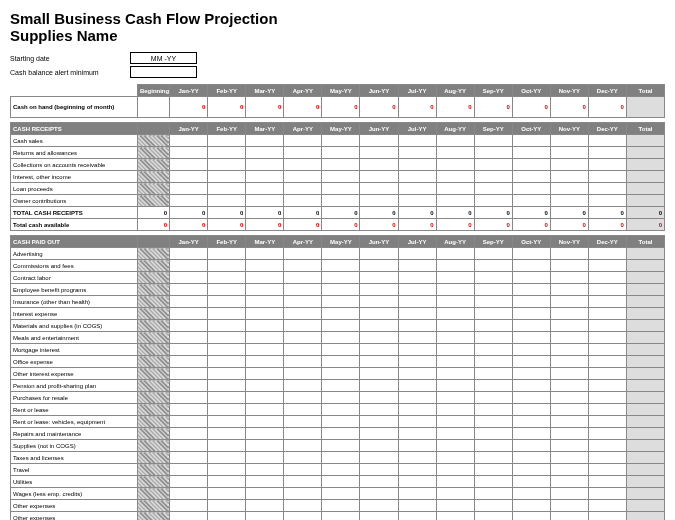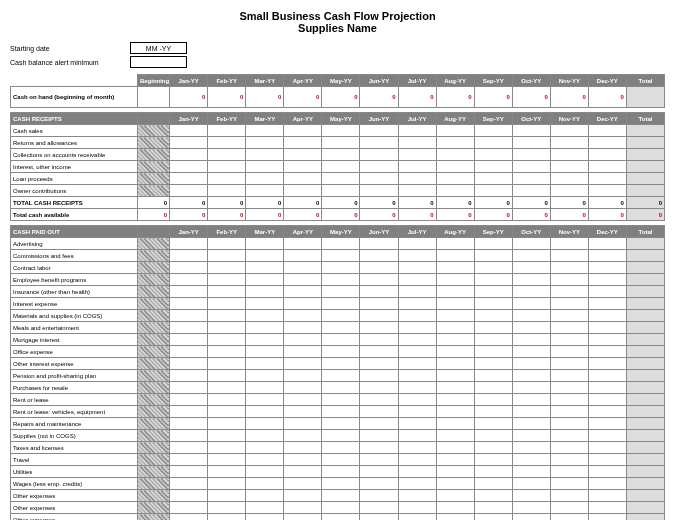--- a/index.html
+++ b/index.html
@@ -5,41 +5,40 @@
   body {
     margin: 0;
     padding: 10px;
     font-family: Arial, sans-serif;
     font-size: 7px;
     background: #fff;
     width: 675px;
     box-sizing: border-box;
   }
   .title-block {
-    text-align: center;
     font-weight: bold;
-    font-size: 11px;
+    font-size: 15px;
     margin-bottom: 8px;
   }
   .meta-block {
     display: flex;
     flex-direction: column;
     gap: 2px;
     margin-bottom: 6px;
   }
   .meta-row {
     display: flex;
     align-items: center;
   }
   .meta-label {
     width: 120px;
     font-size: 7px;
   }
   .meta-input {
-    width: 57px;
+    width: 67px;
     height: 12px;
     border: 1px solid #000;
     font-size: 7px;
     text-align: center;
     padding: 0;
     box-sizing: border-box;
   }
   table {
     border-collapse: collapse;
     width: 100%;

